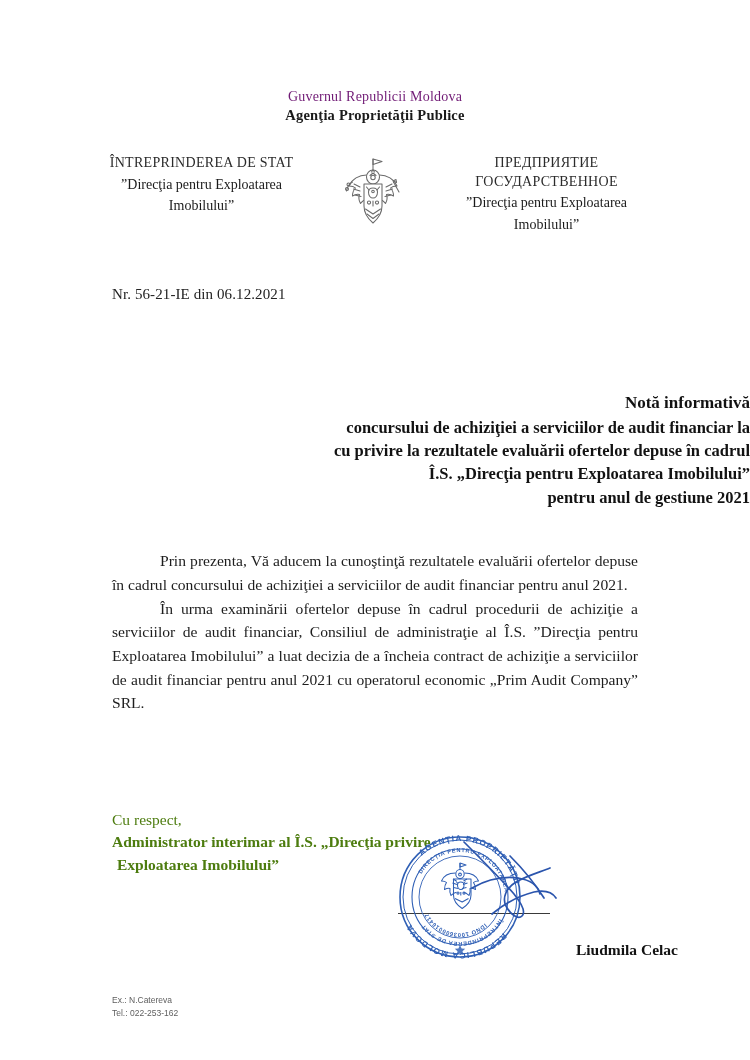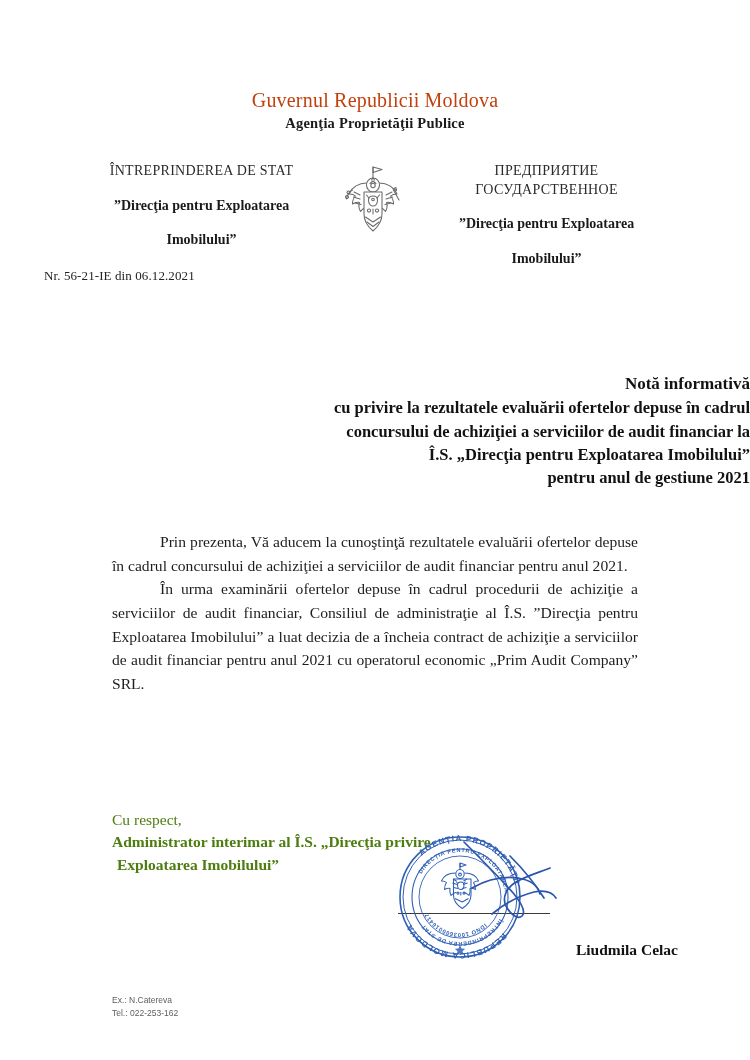--- a/index.html
+++ b/index.html
@@ -20,23 +20,23 @@
     overflow: hidden;
   }
 
   
   .gov-header {
     text-align: center;
     padding-top: 88px;
     line-height: 1.28;
   }
   .gov-line-1 {
-    font-size: 20px;
+    font-size: 14px;
     letter-spacing: .2px;
-    color: #c2410c;
+    color: #701a75;
   }
   .gov-line-2 {
     font-size: 14.5px;
     font-weight: bold;
     letter-spacing: .2px;
     color: #1a1a1a;
   }
 
   
   .letterhead {
@@ -52,37 +52,38 @@
     line-height: 1.32;
   }
   .lh-col.right { width: 256px; }
   .lh-title {
     font-size: 14px;
     letter-spacing: .3px;
     color: #2b2b2b;
   }
   .lh-name {
     font-size: 14px;
-    font-weight: bold;
+    font-weight: normal;
     color: #1a1a1a;
-    margin-top: 16px;
+    margin-top: 3px;
   }
   .emblem-col {
     width: 96px;
     display: flex;
     justify-content: center;
     padding-top: 2px;
     flex: none;
   }
   .emblem { display: block; }
 
   
   .refno {
-    padding-left: 44px;
-    font-size: 13px;
+    margin-top: 48px;
+    padding-left: 112px;
+    font-size: 15px;
     color: #232323;
     letter-spacing: .1px;
   }
 
   
   .doc-title {
     margin-top: 88px;
     text-align: right;
     font-weight: bold;
     font-size: 16.5px;
@@ -238,22 +239,22 @@
       <div class="lh-title">ГОСУДАРСТВЕННОЕ</div>
       <div class="lh-name">”Direcţia pentru Exploatarea</div>
       <div class="lh-name">Imobilului”</div>
     </div>
   </div>
 
   <div class="refno">Nr. 56-21-IE din 06.12.2021</div>
 
   <div class="doc-title">
     <div class="t-main">Notă informativă</div>
+    <div>concursului de achiziţiei a serviciilor de audit financiar la</div>
     <div>cu privire la rezultatele evaluării ofertelor depuse în cadrul</div>
-    <div>concursului de achiziţiei a serviciilor de audit financiar la</div>
     <div>Î.S. „Direcţia pentru Exploatarea Imobilului”</div>
     <div>pentru anul de gestiune 2021</div>
   </div>
 
   <div class="body-text">
     <p>Prin prezenta, Vă aducem la cunoştinţă rezultatele evaluării ofertelor depuse în cadrul concursului de achiziţiei a serviciilor de audit financiar pentru anul 2021.</p>
     <p>În urma examinării ofertelor depuse în cadrul procedurii de achiziţie a serviciilor de audit financiar, Consiliul de administraţie al Î.S. ”Direcţia pentru Exploatarea Imobilului” a luat decizia de a încheia contract de achiziţie a serviciilor de audit financiar pentru anul 2021 cu  operatorul economic „Prim Audit Company” SRL.</p>
   </div>
 
   <div class="sign-block">

